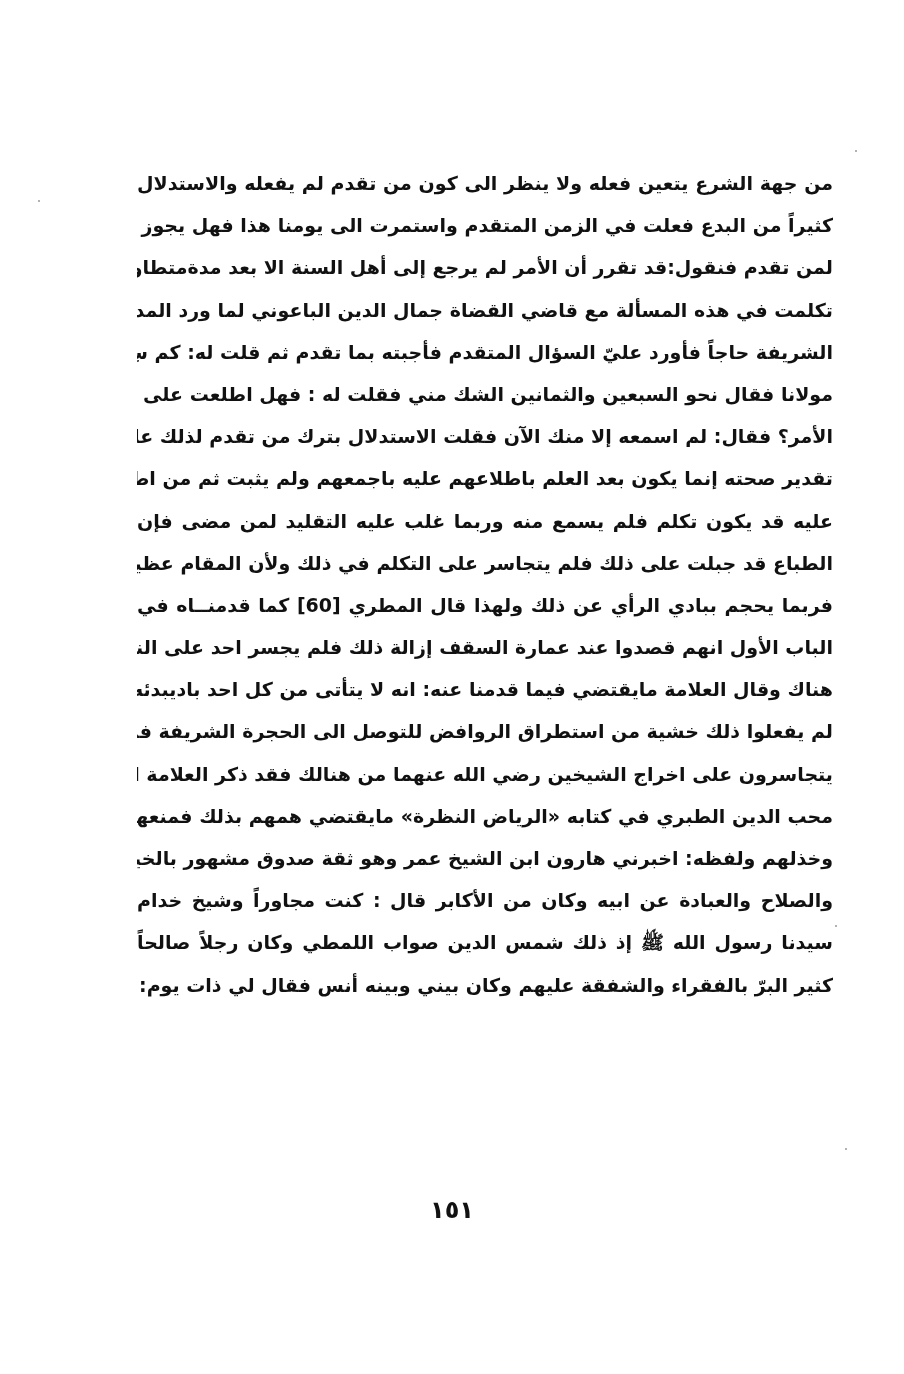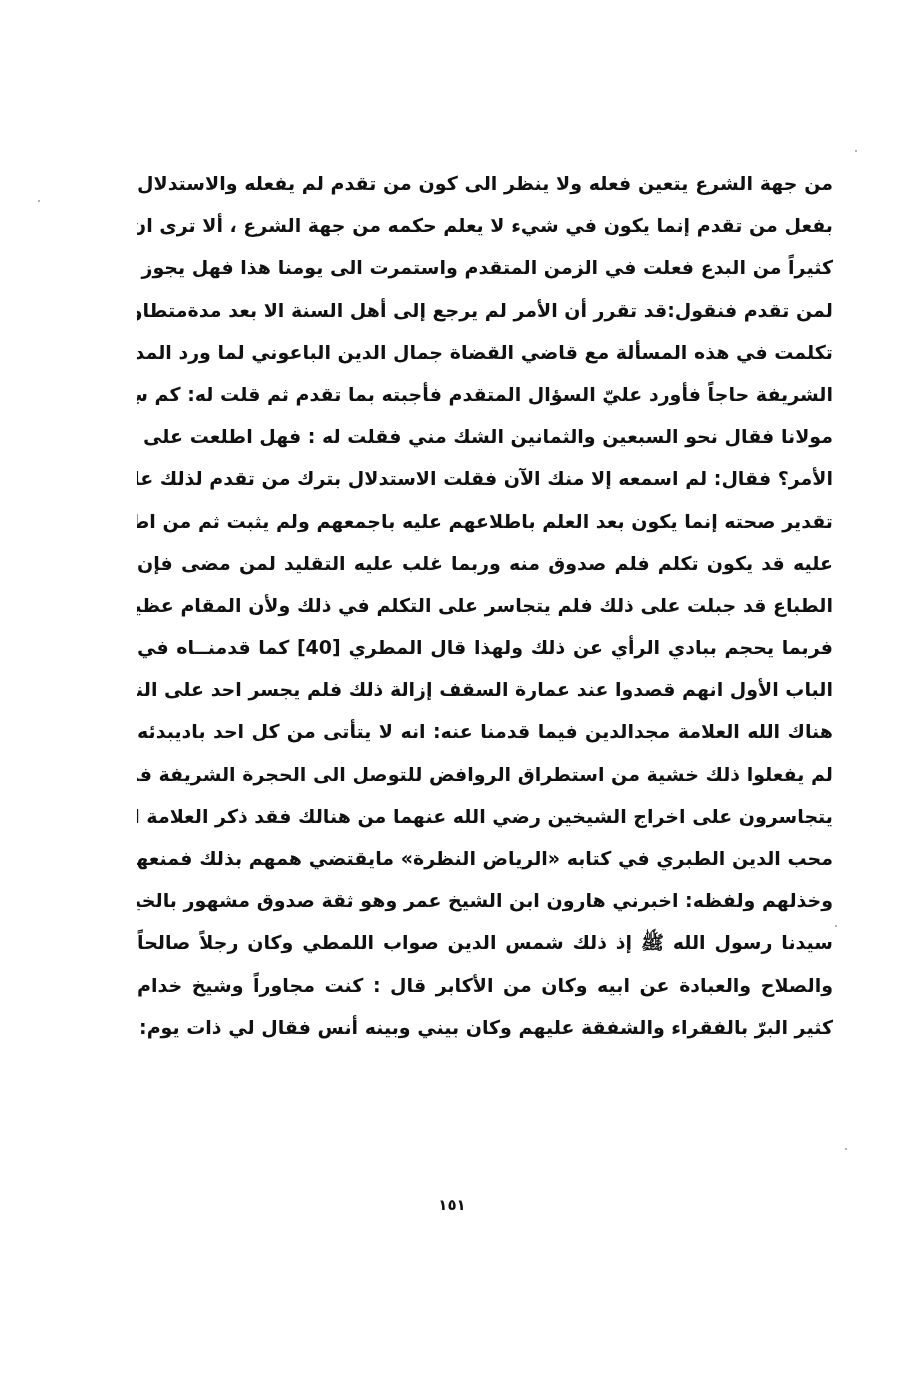--- a/index.html
+++ b/index.html
@@ -44,58 +44,57 @@
     }
     .line.last {
       text-align-last: justify;
     }
     .page-number {
       position: absolute;
       left: 0;
       width: 904px;
       top: 1196px;
       text-align: center;
-      font-size: 15px;
+      font-size: 24px;
       font-weight: bold;
       direction: rtl;
     }
     .speck {
       position: absolute;
       width: 2px;
       height: 2px;
       background: #999;
       border-radius: 1px;
     }
   </style>
 </head>
 <body>
 
 <div class="page">
 
   <div class="text-block">
     <span class="line">من جهة الشرع يتعين فعله ولا ينظر الى كون من تقدم لم يفعله والاستدلال</span>
-    <span class="line">بفعل من تقدم إنما يكون في شيء لا يعلم حكمه من جهة الشرع ، ألا ترى ان</span>
     <span class="line">كثيراً من البدع فعلت في الزمن المتقدم واستمرت الى يومنا هذا فهل يجوز أن</span>
     <span class="line">لمن تقدم فنقول:قد تقرر أن الأمر لم يرجع إلى أهل السنة الا بعد مدةمتطاولة</span>
     <span class="line">تكلمت في هذه المسألة مع قاضي القضاة جمال الدين الباعوني لما ورد المدينــة</span>
     <span class="line">الشريفة حاجاً فأورد عليّ السؤال المتقدم فأجبته بما تقدم ثم قلت له: كم سِنّ</span>
     <span class="line">مولانا فقال نحو السبعين والثمانين الشك مني فقلت له : فهل اطلعت على هــذا</span>
     <span class="line">الأمر؟ فقال: لم اسمعه إلا منك الآن فقلت الاستدلال بترك من تقدم لذلك على</span>
     <span class="line">تقدير صحته إنما يكون بعد العلم باطلاعهم عليه باجمعهم ولم يثبت ثم من اطلع</span>
-    <span class="line">عليه قد يكون تكلم فلم صدوق منه وربما غلب عليه التقليد لمن مضى فإن</span>
+    <span class="line">عليه قد يكون تكلم فلم يسمع منه وربما غلب عليه التقليد لمن مضى فإن</span>
     <span class="line">الطباع قد جبلت على ذلك فلم يتجاسر على التكلم في ذلك ولأن المقام عظيم</span>
-    <span class="line">فربما يحجم ببادي الرأي عن ذلك ولهذا قال المطري [40] كما قدمنــاه في</span>
+    <span class="line">فربما يحجم ببادي الرأي عن ذلك ولهذا قال المطري [60] كما قدمنــاه في</span>
     <span class="line">الباب الأول انهم قصدوا عند عمارة السقف إزالة ذلك فلم يجسر احد على النزول</span>
-    <span class="line">هناك الله العلامة مجدالدين فيما قدمنا عنه: انه لا يتأتى من كل احد باديبدئه</span>
+    <span class="line">هناك وقال العلامة مايقتضي فيما قدمنا عنه: انه لا يتأتى من كل احد باديبدئه</span>
     <span class="line">لم يفعلوا ذلك خشية من استطراق الروافض للتوصل الى الحجرة الشريفة فربما</span>
     <span class="line">يتجاسرون على اخراج الشيخين رضي الله عنهما من هنالك فقد ذكر العلامة الشيخ</span>
     <span class="line">محب الدين الطبري في كتابه «الرياض النظرة» مايقتضي همهم بذلك فمنعهم الله تعالى</span>
     <span class="line">وخذلهم ولفظه: اخبرني هارون ابن الشيخ عمر وهو ثقة صدوق مشهور بالخير</span>
+    <span class="line">والصلاح والعبادة عن ابيه وكان من الأكابر قال : كنت مجاوراً وشيخ خدام</span>
     <span class="line">سيدنا رسول الله ﷺ إذ ذلك شمس الدين صواب اللمطي وكان رجلاً صالحاً</span>
-    <span class="line">والصلاح والعبادة عن ابيه وكان من الأكابر قال : كنت مجاوراً وشيخ خدام</span>
     <span class="line last">كثير البرّ بالفقراء والشفقة عليهم وكان بيني وبينه أنس فقال لي ذات يوم: اخبرك</span>
   </div>
 
   <div class="page-number">١٥١</div>
 
   <span class="speck" style="left:38px;top:200px;"></span>
   <span class="speck" style="left:855px;top:150px;"></span>
   <span class="speck" style="left:835px;top:925px;"></span>
   <span class="speck" style="left:845px;top:1148px;"></span>
 </div>

